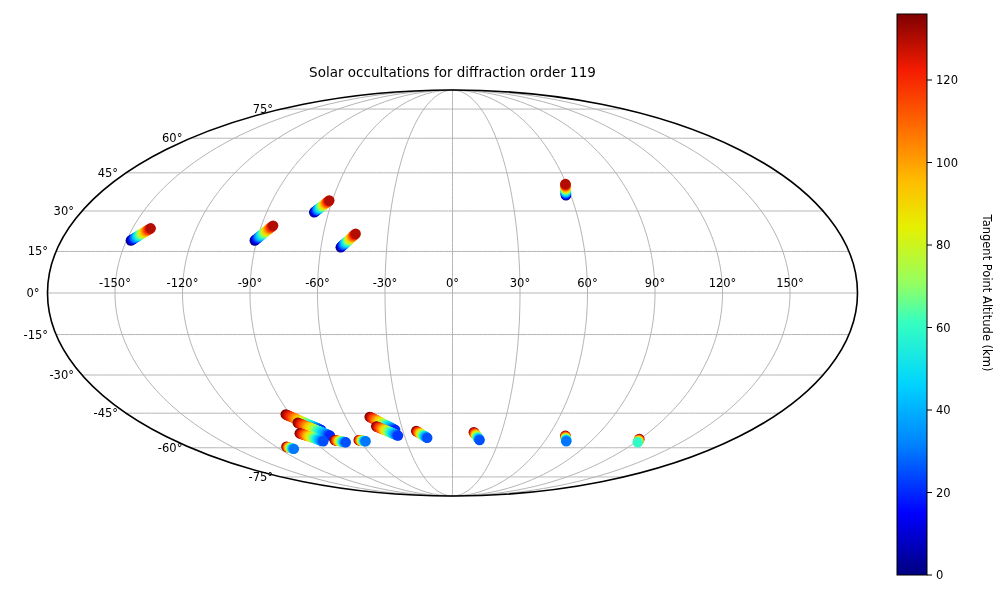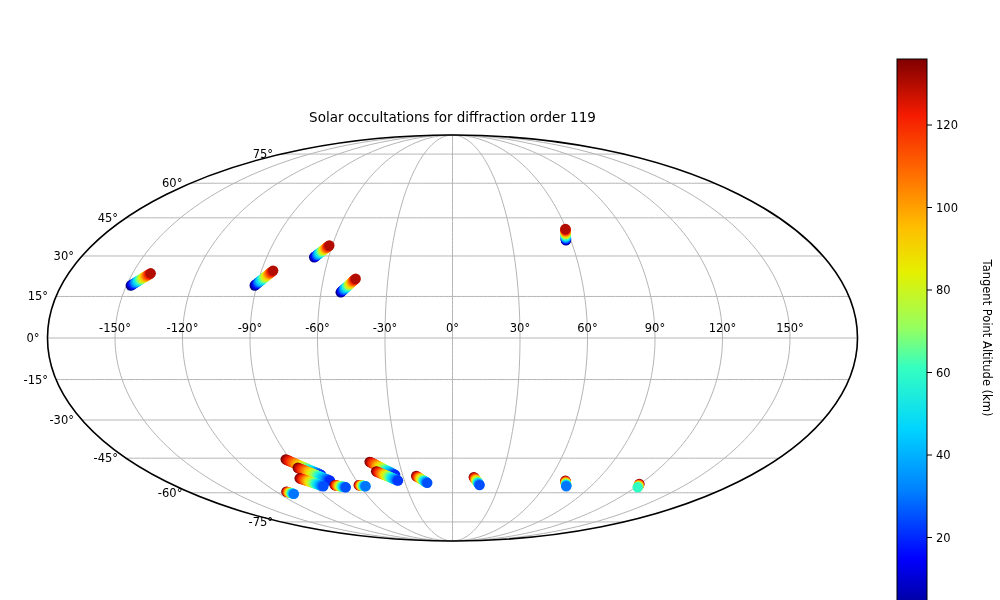--- a/index.html
+++ b/index.html
@@ -12,21 +12,20 @@
     height: 600px;
     font-family: "DejaVu Sans", "Liberation Sans", sans-serif;
     overflow: hidden;
     position: relative;
   }
   #figure {
     position: absolute;
     left: 0; top: 0;
     width: 1000px;
     height: 476px;
-    margin-top: 45px;
   }
   svg { display: block; }
   .ttl {
     font-size: 13.5px;
     fill: #000000;
   }
   .ticklbl {
     font-size: 11.5px;
     fill: #000000;
   }

